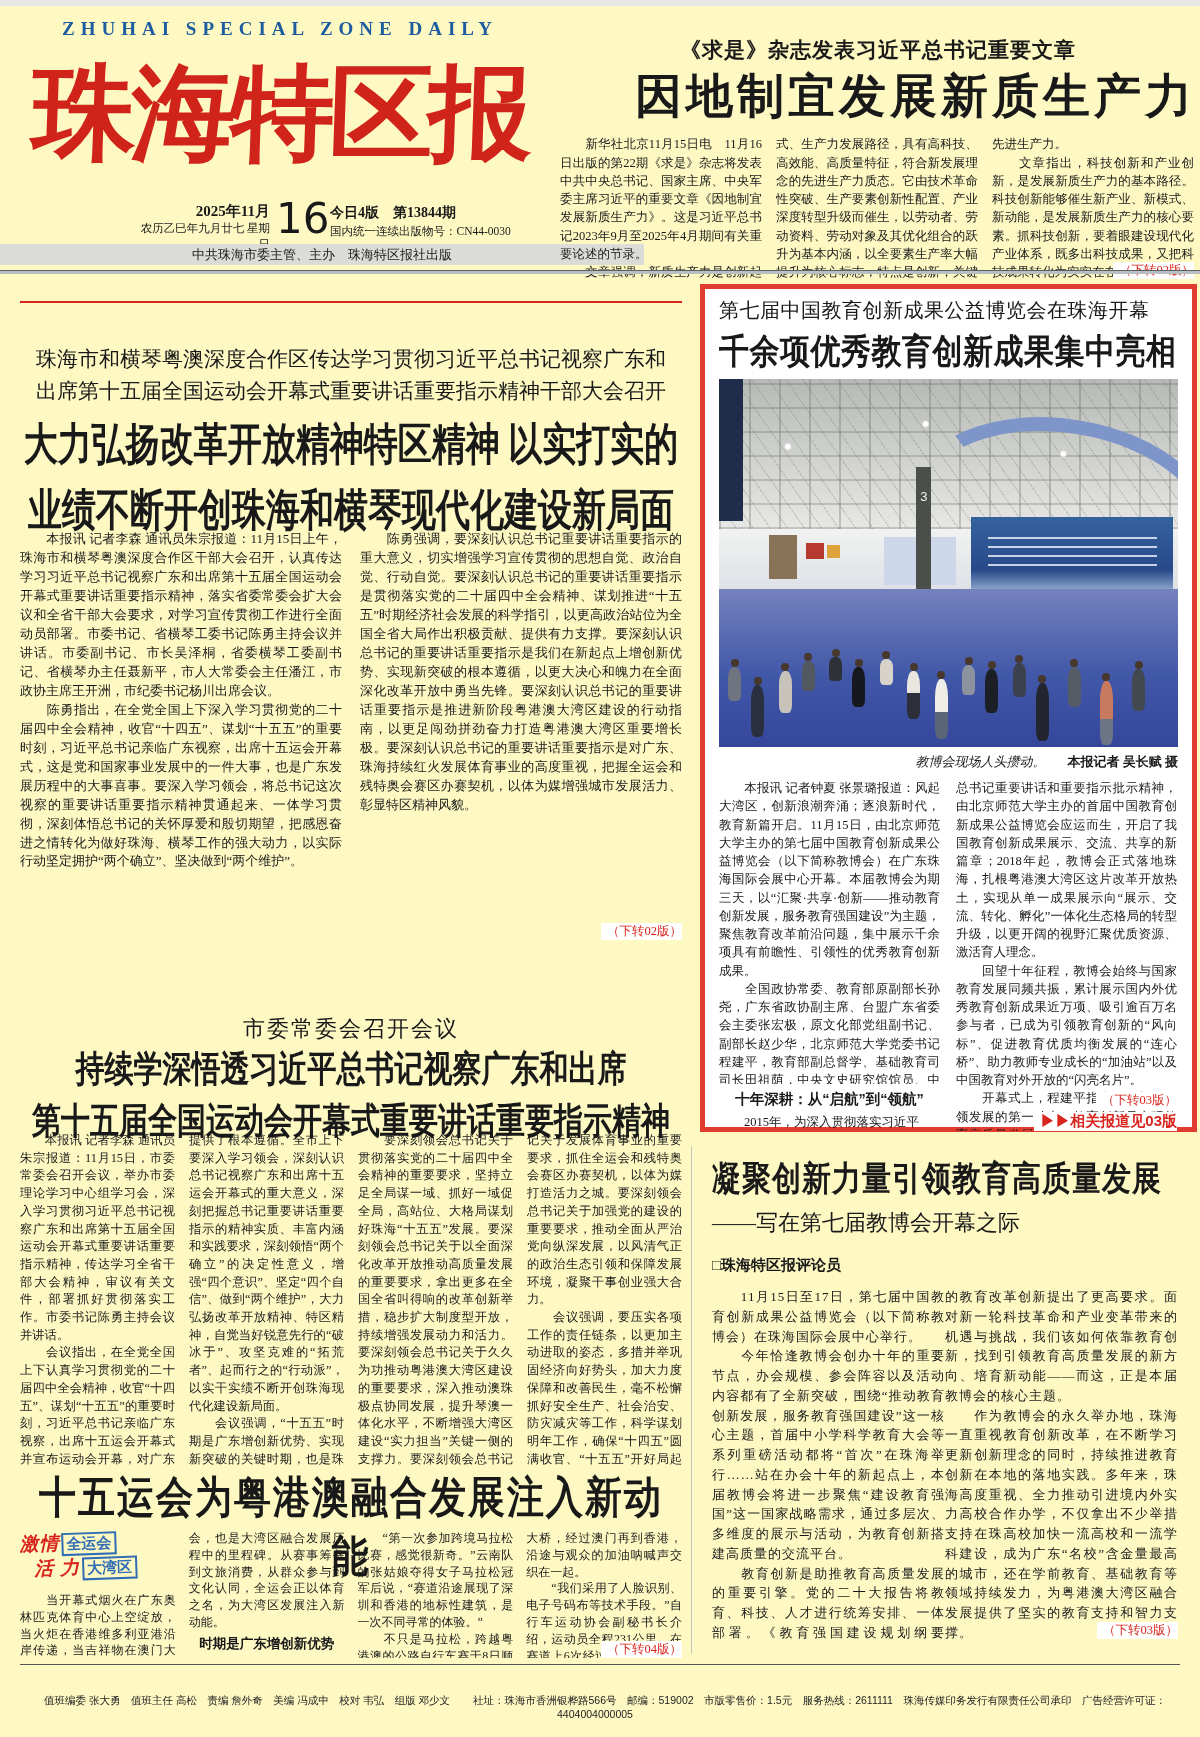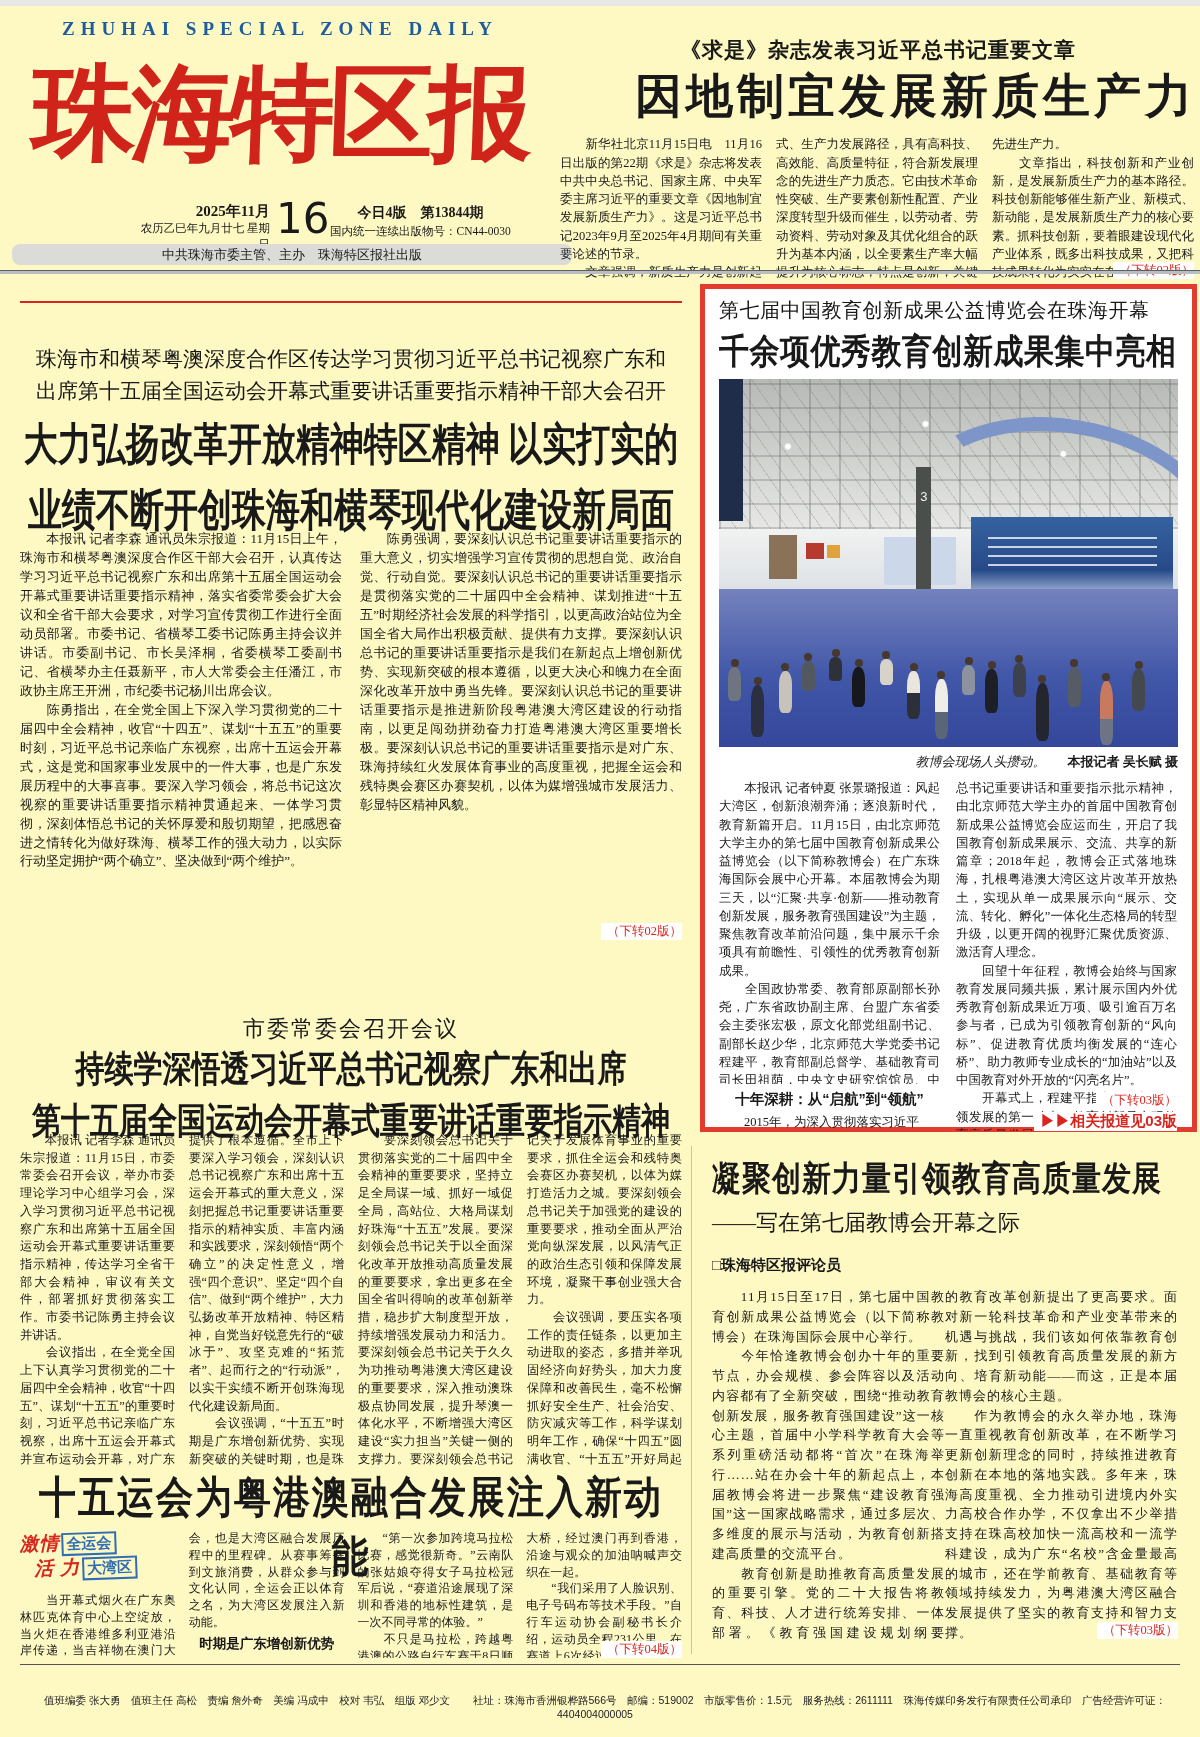--- a/index.html
+++ b/index.html
@@ -13,24 +13,24 @@
   .colsrow{display:flex;}
 
   
   #english-title{left:20px;top:12px;width:520px;font-size:19px;font-weight:bold;color:#1d5c9e;letter-spacing:6px;text-align:center;}
   #cn-title{left:10px;top:38px;width:540px;font-size:104px;line-height:1.35;font-weight:bold;color:#d0241b;
             letter-spacing:-5px;text-align:center;transform:skewX(-2deg);}
   #date-block{left:140px;top:195px;width:130px;text-align:right;line-height:1.35;}
   #date-line1{font-size:15px;font-weight:bold;}
   #date-line2{font-size:11.5px;}
   #day-number{left:276px;top:188px;font-size:42px;font-weight:500;font-family:"DejaVu Sans",sans-serif;}
-  #edition-block{left:330px;top:197px;line-height:1.45;text-align:center;}
+  #edition-block{left:330px;top:197px;line-height:1.45;}
   #edition-line1{font-size:14px;font-weight:bold;}
   #edition-line2{font-size:11.5px;}
-  #publisher-band{left:12px;top:238px;width:560px;height:21px;background:#dbdbd8;font-size:13px;line-height:21px;text-align:center;border-radius:8px;}
+  #publisher-band{left:0;top:238px;width:644px;height:21px;background:#dbdbd8;font-size:13px;line-height:21px;text-align:center;}
 
   
   #top-article{left:560px;top:30px;width:636px;}
   #top-kicker{font-size:21px;font-weight:bold;text-align:center;letter-spacing:1px;}
   #top-headline{font-size:47px;font-weight:bold;text-align:right;letter-spacing:4px;margin-top:8px;line-height:1.05;}
   #top-cols{margin-top:14px;gap:14px;}
   #top-cols .colbox{width:202px;height:144px;}
 
   #masthead-divider{left:0;top:264px;width:1200px;height:3px;background:#b9bec2;border-top:1px solid #5c6166;}
 

